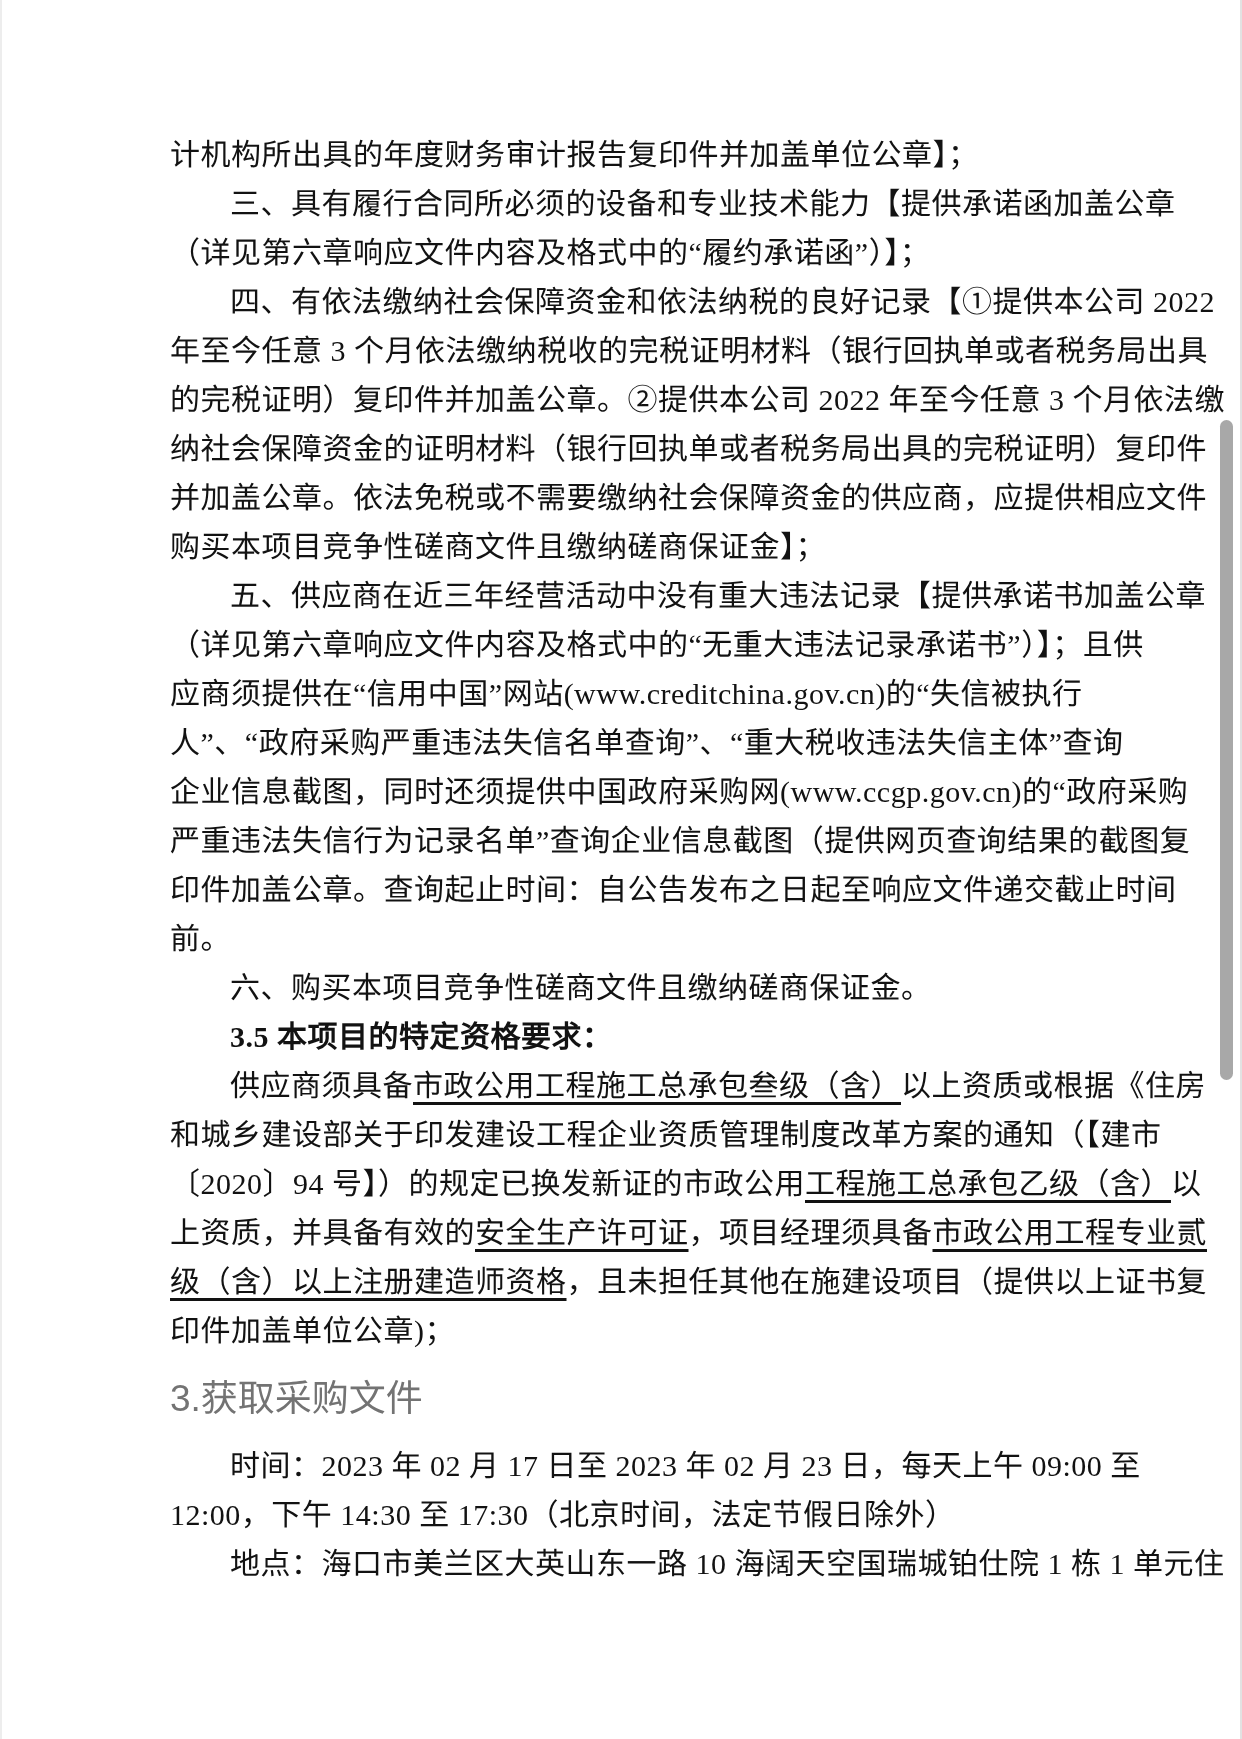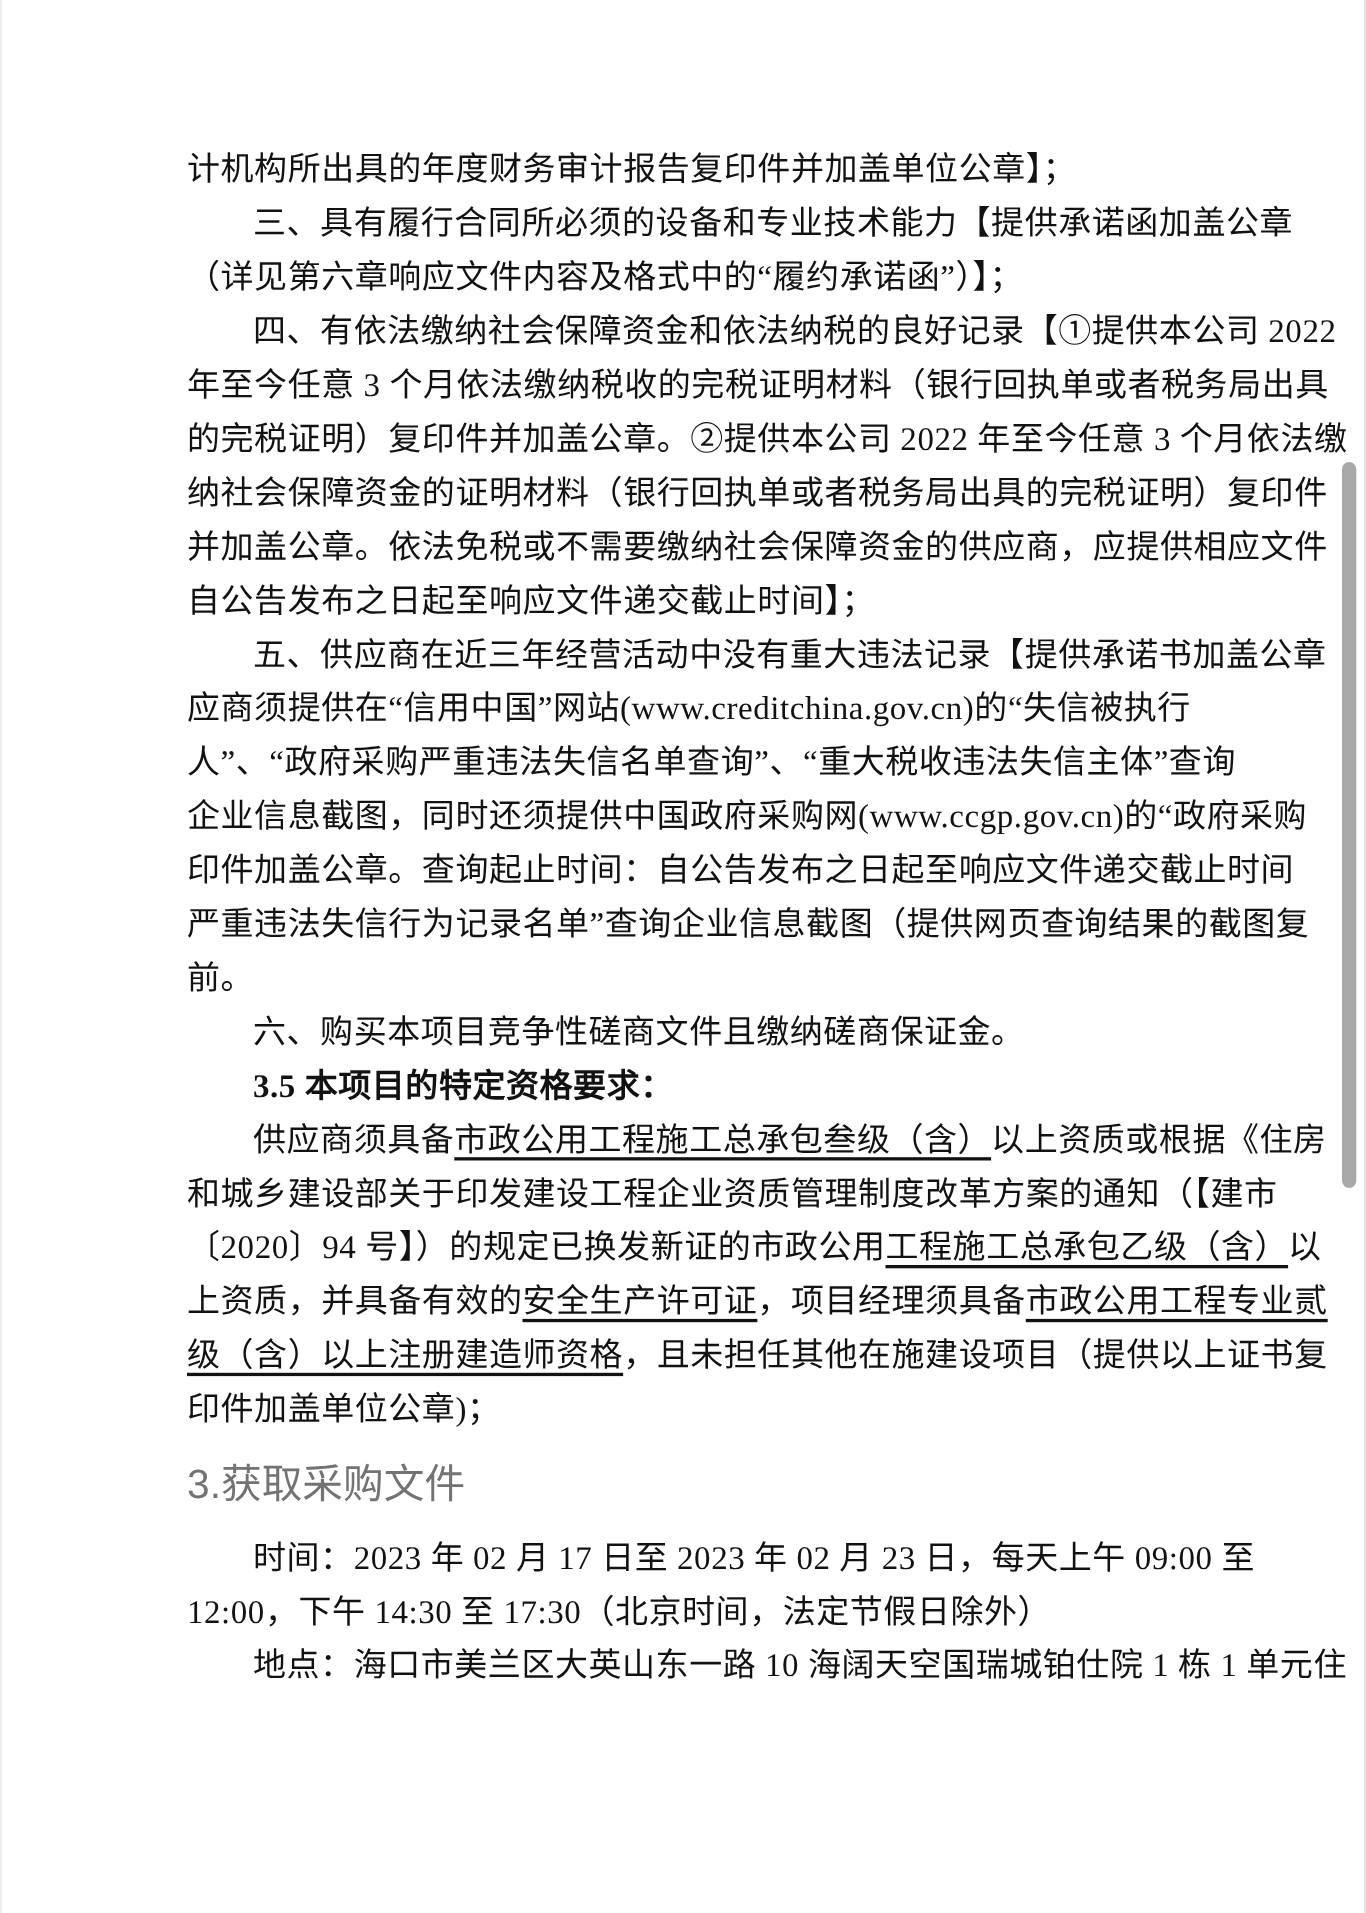--- a/index.html
+++ b/index.html
@@ -82,27 +82,28 @@
 <div class="page">
 
   <p class="line"><span>计机构所出具的年度财务审计报告复印件并加盖单位公章】；</span></p>
   <p class="line ind"><span>三、具有履行合同所必须的设备和专业技术能力【提供承诺函加盖公章</span></p>
   <p class="line"><span>（详见第六章响应文件内容及格式中的“履约承诺函”）】；</span></p>
   <p class="line ind"><span>四、有依法缴纳社会保障资金和依法纳税的良好记录【①提供本公司 2022</span></p>
   <p class="line"><span>年至今任意 3 个月依法缴纳税收的完税证明材料（银行回执单或者税务局出具</span></p>
   <p class="line"><span>的完税证明）复印件并加盖公章。②提供本公司 2022 年至今任意 3 个月依法缴</span></p>
   <p class="line"><span>纳社会保障资金的证明材料（银行回执单或者税务局出具的完税证明）复印件</span></p>
   <p class="line"><span>并加盖公章。依法免税或不需要缴纳社会保障资金的供应商，应提供相应文件</span></p>
-  <p class="line"><span>自公告发布之日起至响应文件递交截止时间】；</span></p>
+  <p class="line"><span>购买本项目竞争性磋商文件且缴纳磋商保证金】；</span></p>
   <p class="line ind"><span>五、供应商在近三年经营活动中没有重大违法记录【提供承诺书加盖公章</span></p>
+  <p class="line"><span>（详见第六章响应文件内容及格式中的“无重大违法记录承诺书”）】；且供</span></p>
   <p class="line"><span>应商须提供在“信用中国”网站(www.creditchina.gov.cn)的“失信被执行</span></p>
   <p class="line"><span>人”、“政府采购严重违法失信名单查询”、“重大税收违法失信主体”查询</span></p>
   <p class="line"><span>企业信息截图，同时还须提供中国政府采购网(www.ccgp.gov.cn)的“政府采购</span></p>
+  <p class="line"><span>严重违法失信行为记录名单”查询企业信息截图（提供网页查询结果的截图复</span></p>
   <p class="line"><span>印件加盖公章。查询起止时间：自公告发布之日起至响应文件递交截止时间</span></p>
-  <p class="line"><span>严重违法失信行为记录名单”查询企业信息截图（提供网页查询结果的截图复</span></p>
   <p class="line"><span>前。</span></p>
   <p class="line ind"><span>六、购买本项目竞争性磋商文件且缴纳磋商保证金。</span></p>
   <p class="line ind"><span class="b">3.5 本项目的特定资格要求：</span></p>
   <p class="line ind"><span>供应商须具备</span><span class="bu">市政公用工程施工总承包叁级（含）</span><span>以上资质或根据《住房</span></p>
   <p class="line"><span>和城乡建设部关于印发建设工程企业资质管理制度改革方案的通知（【建市</span></p>
   <p class="line"><span>〔2020〕94 号】）的规定已换发新证的市政公用</span><span class="bu">工程施工总承包乙级（含）</span><span>以</span></p>
   <p class="line"><span>上资质，并具备有效的</span><span class="bu">安全生产许可证</span><span>，项目经理须具备</span><span class="bu">市政公用工程专业贰</span></p>
   <p class="line"><span class="bu">级（含）以上注册建造师资格</span><span>，且未担任其他在施建设项目（提供以上证书复</span></p>
   <p class="line"><span>印件加盖单位公章)；</span></p>
 

